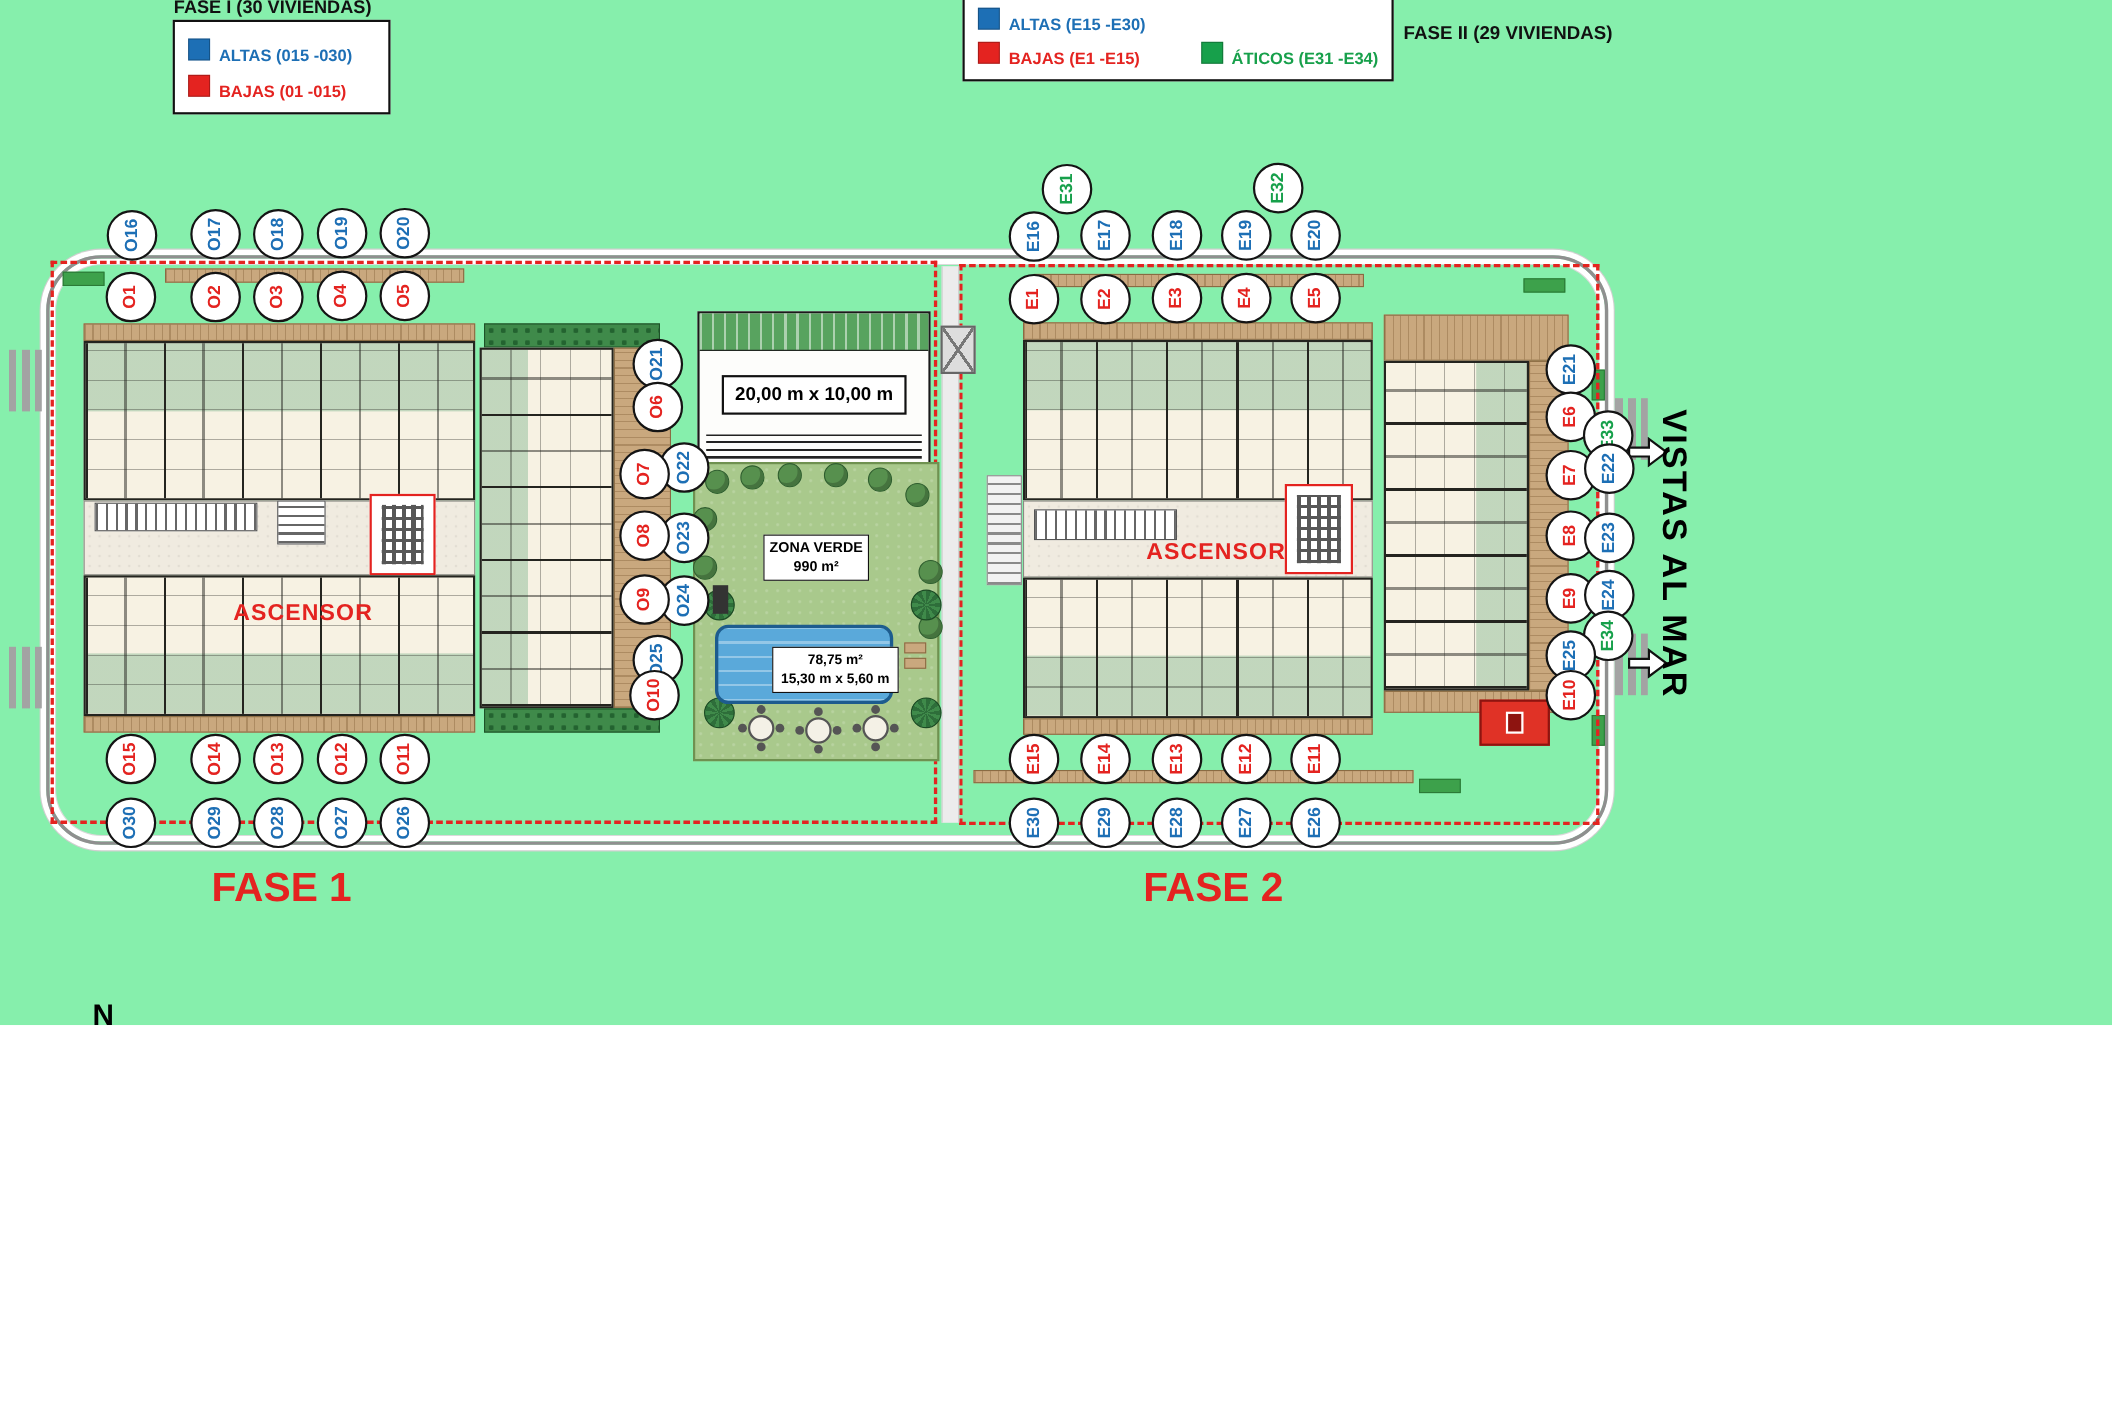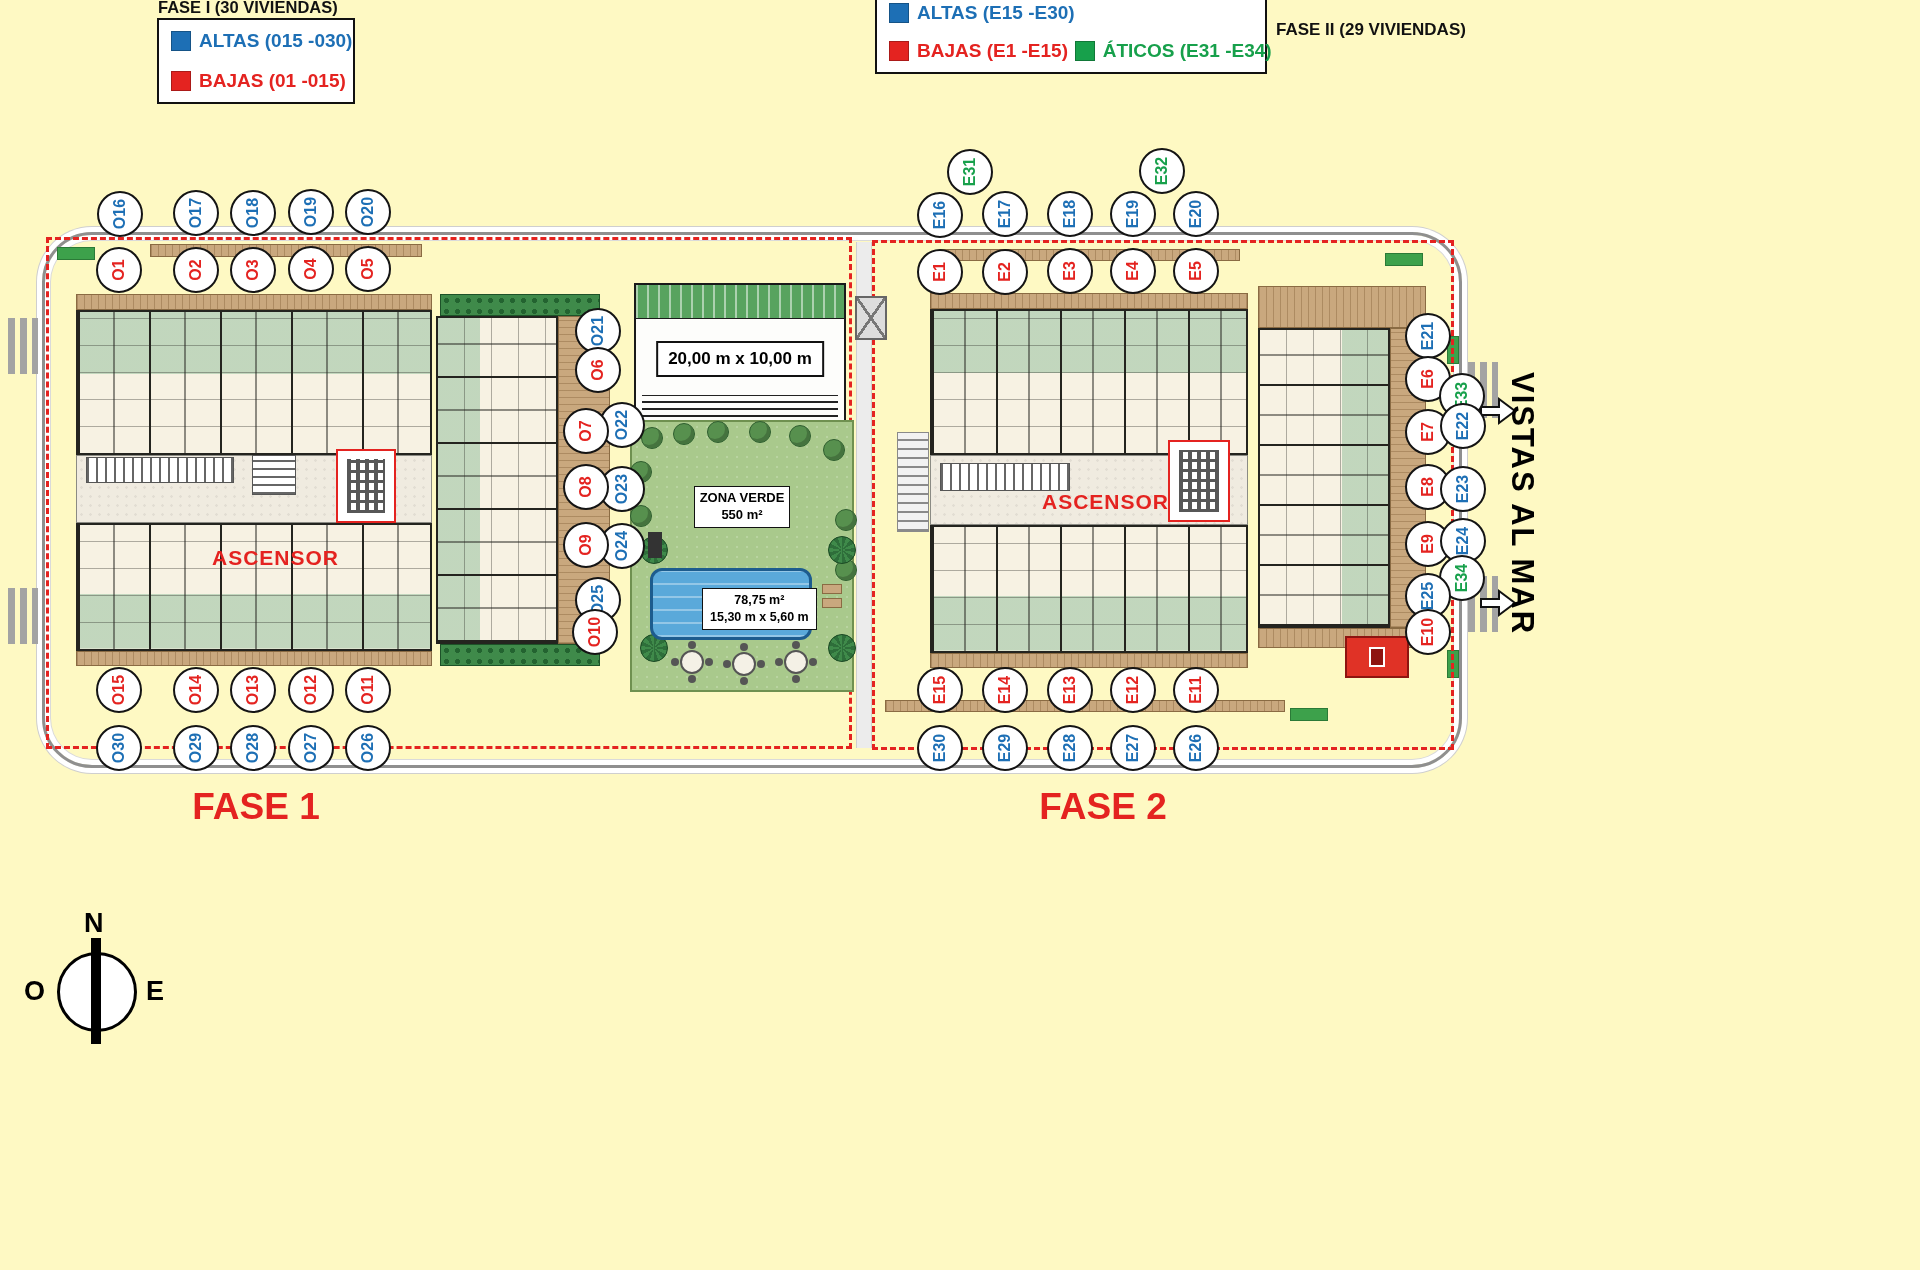--- a/index.html
+++ b/index.html
@@ -1,30 +1,30 @@
 <!DOCTYPE html>
 <html><head>
 <meta charset="utf-8">
 <title>Plano General</title>
 <style>
   * { box-sizing: border-box; margin: 0; padding: 0; }
   html,body { background:#fff; }
   body { font-family: "Liberation Sans", "DejaVu Sans", sans-serif; }
-  .canvas { position:relative; width:1920px; height:1270px; background:#fef9c3; overflow:hidden; }
+  .canvas { position:relative; width:1920px; height:932px; background:#86efac; overflow:hidden; }
 
   
   .l1-title { position:absolute; left:158px; top:-2px; font-weight:bold; font-size:16.5px; color:#111; white-space:nowrap; }
   .legend-box { position:absolute; background:#fff; border:2.5px solid #111; }
   .l1-box { left:157px; top:18px; width:198px; height:86px; padding:10px 12px; display:flex; flex-direction:column; justify-content:space-between; }
   .l2-box { left:875px; top:-14px; width:392px; height:88px; padding:14px 12px 10px; display:flex; }
   .l2col { display:flex; flex-direction:column; justify-content:space-between; width:212px; }
   .l2col-right { justify-content:flex-end; width:auto; }
   .lrow { display:flex; align-items:center; gap:8px; }
   .sw { width:20px; height:20px; display:inline-block; flex:0 0 auto; border:1px solid rgba(0,0,0,.25); }
-  .ltext { font-weight:bold; font-size:19px; white-space:nowrap; }
+  .ltext { font-weight:bold; font-size:15px; white-space:nowrap;margin-top:12px; }
   .blue { color:#1d6fb5; } .red { color:#e42320; } .green { color:#17a04b; }
   .l2-title { position:absolute; left:1276px; top:20px; font-weight:bold; font-size:17px; color:#111; white-space:nowrap; }
 
   
   .plot { position:absolute; left:42px; top:232px; width:1420px; height:536px; border:3px solid #8f8f8f; border-radius:50px;
           box-shadow: 0 0 0 5px #fff, 0 0 0 6px #cfcfcf, inset 0 0 0 5px #fff, inset 0 0 0 6px #dadada; }
   .phase { position:absolute; border:3px dashed #e42320; }
   .p1 { left:46px; top:237px; width:806px; height:512px; }
   .p2 { left:872px; top:240px; width:582px; height:510px; }
   .center-path { position:absolute; left:856px; top:242px; width:16px; height:506px; background:#ececec; border-left:1px solid #cfcfcf; border-right:1px solid #cfcfcf; }
@@ -213,21 +213,21 @@
   <div class="tree" style="left:630px;top:505px;width:22px;height:22px"></div>
   <div class="tree" style="left:835px;top:509px;width:22px;height:22px"></div>
   <div class="tree" style="left:835px;top:559px;width:22px;height:22px"></div>
   <div class="palm" style="left:640px;top:536px;width:28px;height:28px"></div>
   <div class="palm" style="left:828px;top:536px;width:28px;height:28px"></div>
   <div class="palm" style="left:640px;top:634px;width:28px;height:28px"></div>
   <div class="palm" style="left:828px;top:634px;width:28px;height:28px"></div>
   <div class="bench" style="left:648px;top:532px;width:14px;height:26px"></div>
   <div class="zlabel">
     <div>ZONA VERDE</div>
-    <div>550 m²</div>
+    <div>990 m²</div>
   </div>
   <div class="pool"></div>
   <div class="plabel">
     <div>78,75 m²</div>
     <div>15,30 m x 5,60 m</div>
   </div>
   <div class="lounger" style="left:822px;top:584px;width:20px;height:10px"></div>
   <div class="lounger" style="left:822px;top:598px;width:20px;height:10px"></div>
   <div class="tbl" style="left:680px;top:650px"></div>
   <div class="tbl" style="left:732px;top:652px"></div>

